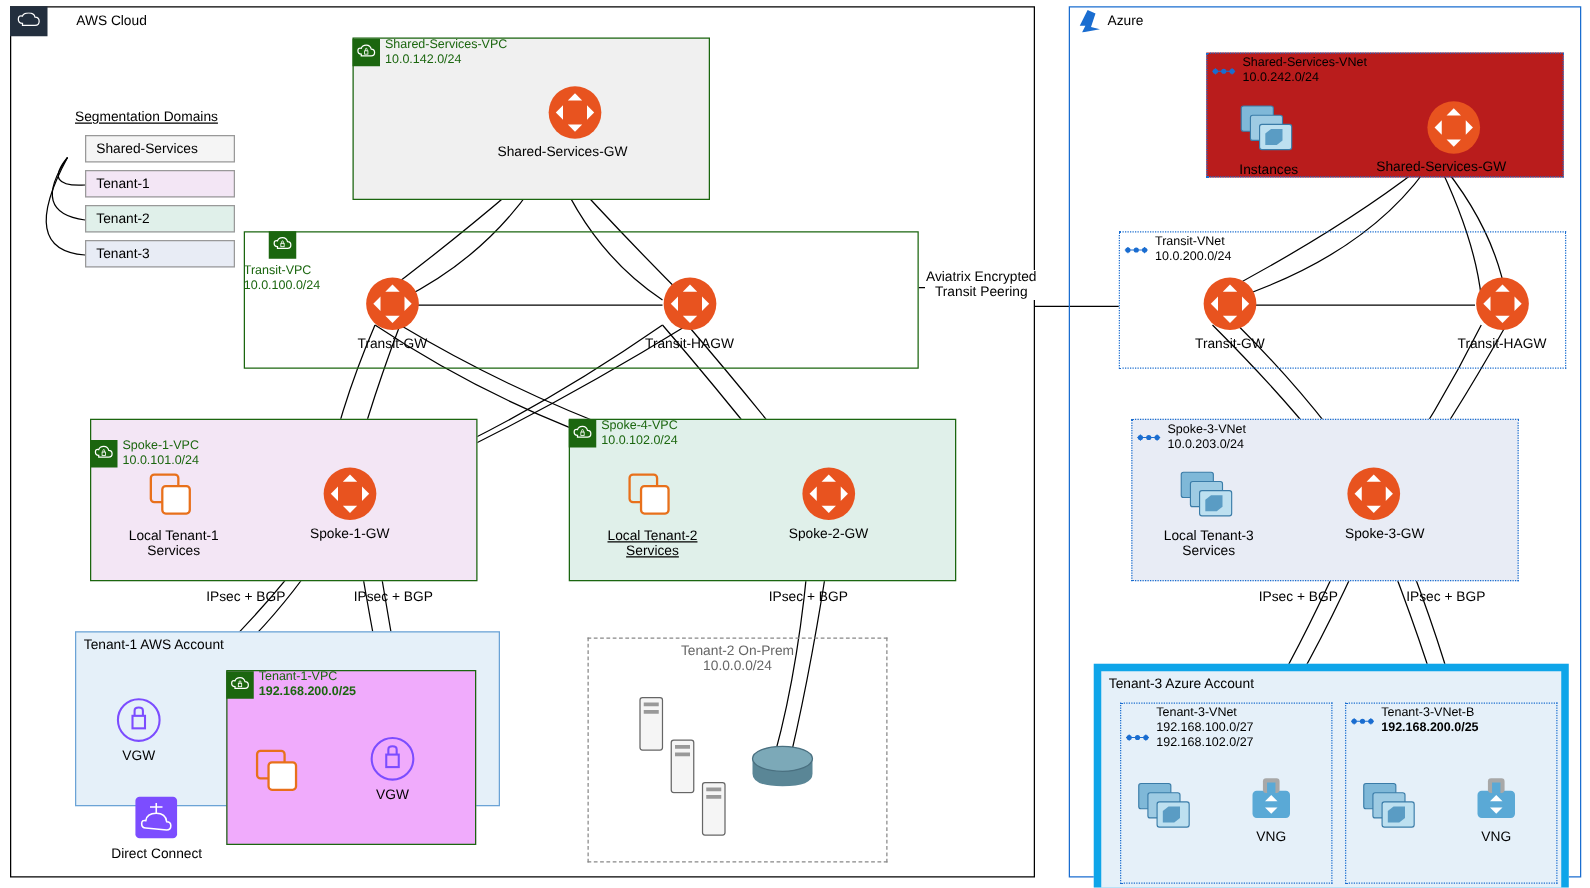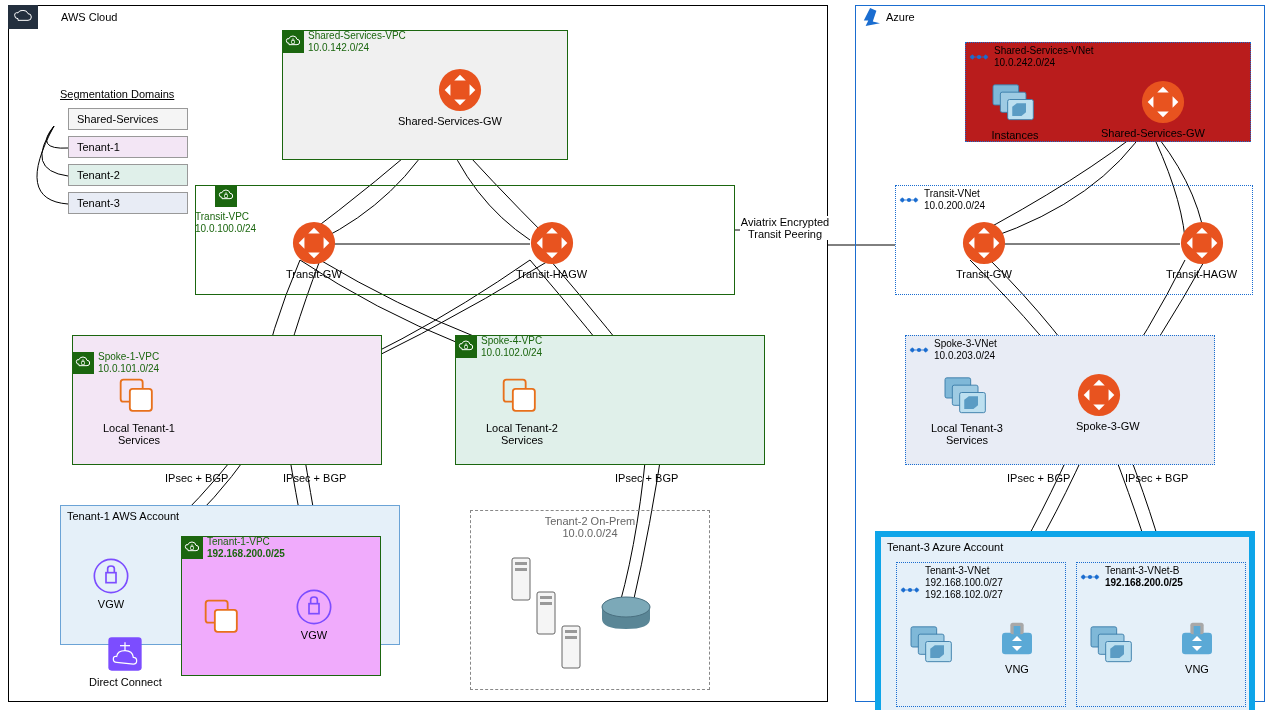--- a/index.html
+++ b/index.html
@@ -171,20 +171,32 @@
     </div>
   </div>
   <div style="position:absolute; left:30px; top:40px; text-align:center;">
     <svg width="44" height="44" viewBox="0 0 48 48">
         <rect x="4" y="4" width="24" height="24" rx="3" fill="none" stroke="#e8701b" stroke-width="2"></rect>
         <rect x="14" y="14" width="24" height="24" rx="3" fill="#fff" stroke="#e8701b" stroke-width="2"></rect>
       </svg>
     <div class="label" style="position:static; white-space:pre-line;">Local Tenant-1
 Services</div>
   </div>
+  <div style="position:absolute; left:175px; top:36px; text-align:center;">
+    <svg width="46" height="46" viewBox="0 0 48 48">
+        <circle cx="24" cy="24" r="22" fill="#e8531f"></circle>
+        <g fill="#fff">
+          <path d="M18 14 L24 8 L30 14 Z"></path>
+          <path d="M18 34 L24 40 L30 34 Z"></path>
+          <path d="M14 18 L8 24 L14 30 Z"></path>
+          <path d="M34 18 L40 24 L34 30 Z"></path>
+        </g>
+      </svg>
+    <div class="label" style="position:static;">Spoke-1-GW</div>
+  </div>
 </div>
 
 <div style="position:absolute; left:455px; top:335px; width:310px; height:130px; border:1px solid #1b660f; background:#e0f0ea;">
   <div class="vpc-header" style="left:-1px; top:-1px;">
     <div class="vpc-icon-box" style="background:#1b660f;">
         <svg width="16" height="16" viewBox="0 0 24 24">
           <path d="M6 14 Q2 14 2 10 Q2 6 6 7 Q7 3 12 3 Q17 3 18 8 Q22 8 22 12 Q22 16 18 16 L6 16 Z" fill="none" stroke="#fff" stroke-width="1.5"></path>
           <rect x="10" y="10" width="4" height="4" fill="none" stroke="#fff"></rect>
           <path d="M11 10 L11 8 Q11 7 12 7 Q13 7 13 8 L13 10" fill="none" stroke="#fff"></path>
         </svg>
@@ -192,22 +204,34 @@
     <div class="vpc-title" style="color:#1b660f;">
       <div>Spoke-4-VPC</div>
       <div>10.0.102.0/24</div>
     </div>
   </div>
   <div style="position:absolute; left:30px; top:40px; text-align:center;">
     <svg width="44" height="44" viewBox="0 0 48 48">
         <rect x="4" y="4" width="24" height="24" rx="3" fill="none" stroke="#e8701b" stroke-width="2"></rect>
         <rect x="14" y="14" width="24" height="24" rx="3" fill="#fff" stroke="#e8701b" stroke-width="2"></rect>
       </svg>
-    <div class="label" style="position:static; white-space:pre-line;">Local Tenant-2
+    <div class="label" style="position:static; white-space:pre-line;text-decoration:underline;">Local Tenant-2
 Services</div>
+  </div>
+  <div style="position:absolute; left:175px; top:36px; text-align:center;">
+    <svg width="46" height="46" viewBox="0 0 48 48">
+        <circle cx="24" cy="24" r="22" fill="#e8531f"></circle>
+        <g fill="#fff">
+          <path d="M18 14 L24 8 L30 14 Z"></path>
+          <path d="M18 34 L24 40 L30 34 Z"></path>
+          <path d="M14 18 L8 24 L14 30 Z"></path>
+          <path d="M34 18 L40 24 L34 30 Z"></path>
+        </g>
+      </svg>
+    <div class="label" style="position:static;">Spoke-2-GW</div>
   </div>
 </div>
 
 <div class="label" style="left:165px; top:472px;">IPsec + BGP</div>
 <div class="label" style="left:283px; top:472px;">IPsec + BGP</div>
 <div class="label" style="left:615px; top:472px;">IPsec + BGP</div>
 
 <div style="position:absolute; left:60px; top:505px; width:340px; height:140px; border:1px solid #6ba3d6; background:#e5f0f9;">
   <div class="label" style="left:6px; top:4px;">Tenant-1 AWS Account</div>
   <div style="position:absolute; left:30px; top:50px; text-align:center;">

